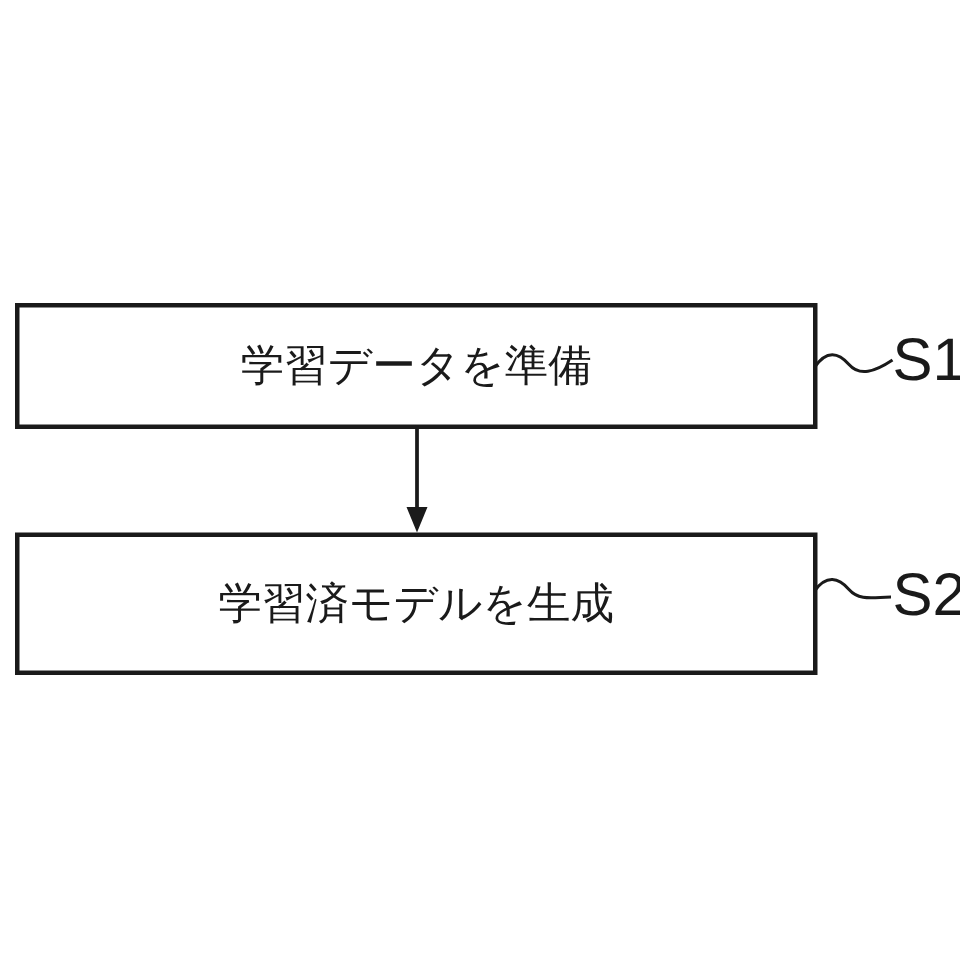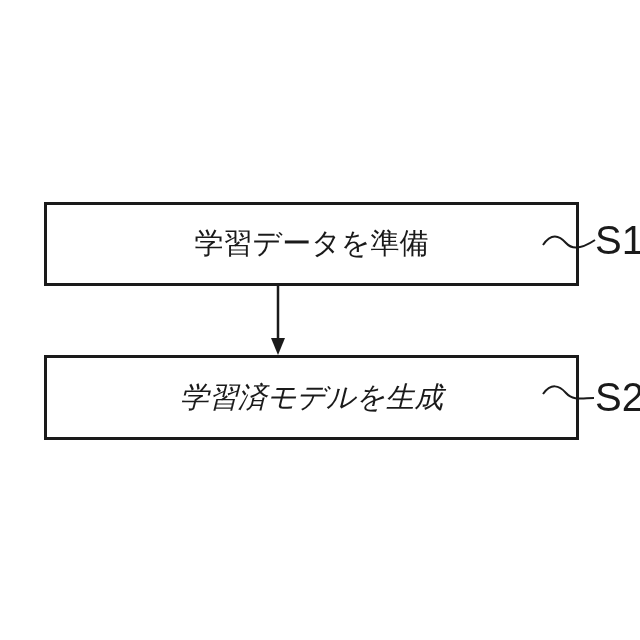--- a/index.html
+++ b/index.html
@@ -19,24 +19,23 @@
   .step-box {
     position: absolute;
     left: 10px;
     width: 535px;
     box-sizing: border-box;
     border: 3px solid #1a1a1a;
     background: #ffffff;
     display: flex;
     align-items: center;
     justify-content: center;
-    margin-left: 34px;
   }
   .step-box.step1 { top: 202px; height: 84px; }
-  .step-box.step2 { top: 355px; height: 85px; font-style: italic; }
+  .step-box.step2 { top: 355px; height: 95px; }
   .step-label {
     font-size: 29px;
     letter-spacing: 0px;
     color: #1a1a1a;
     white-space: nowrap;
   }
   .connector-layer {
     position: absolute;
     left: 0;
     top: 0;

